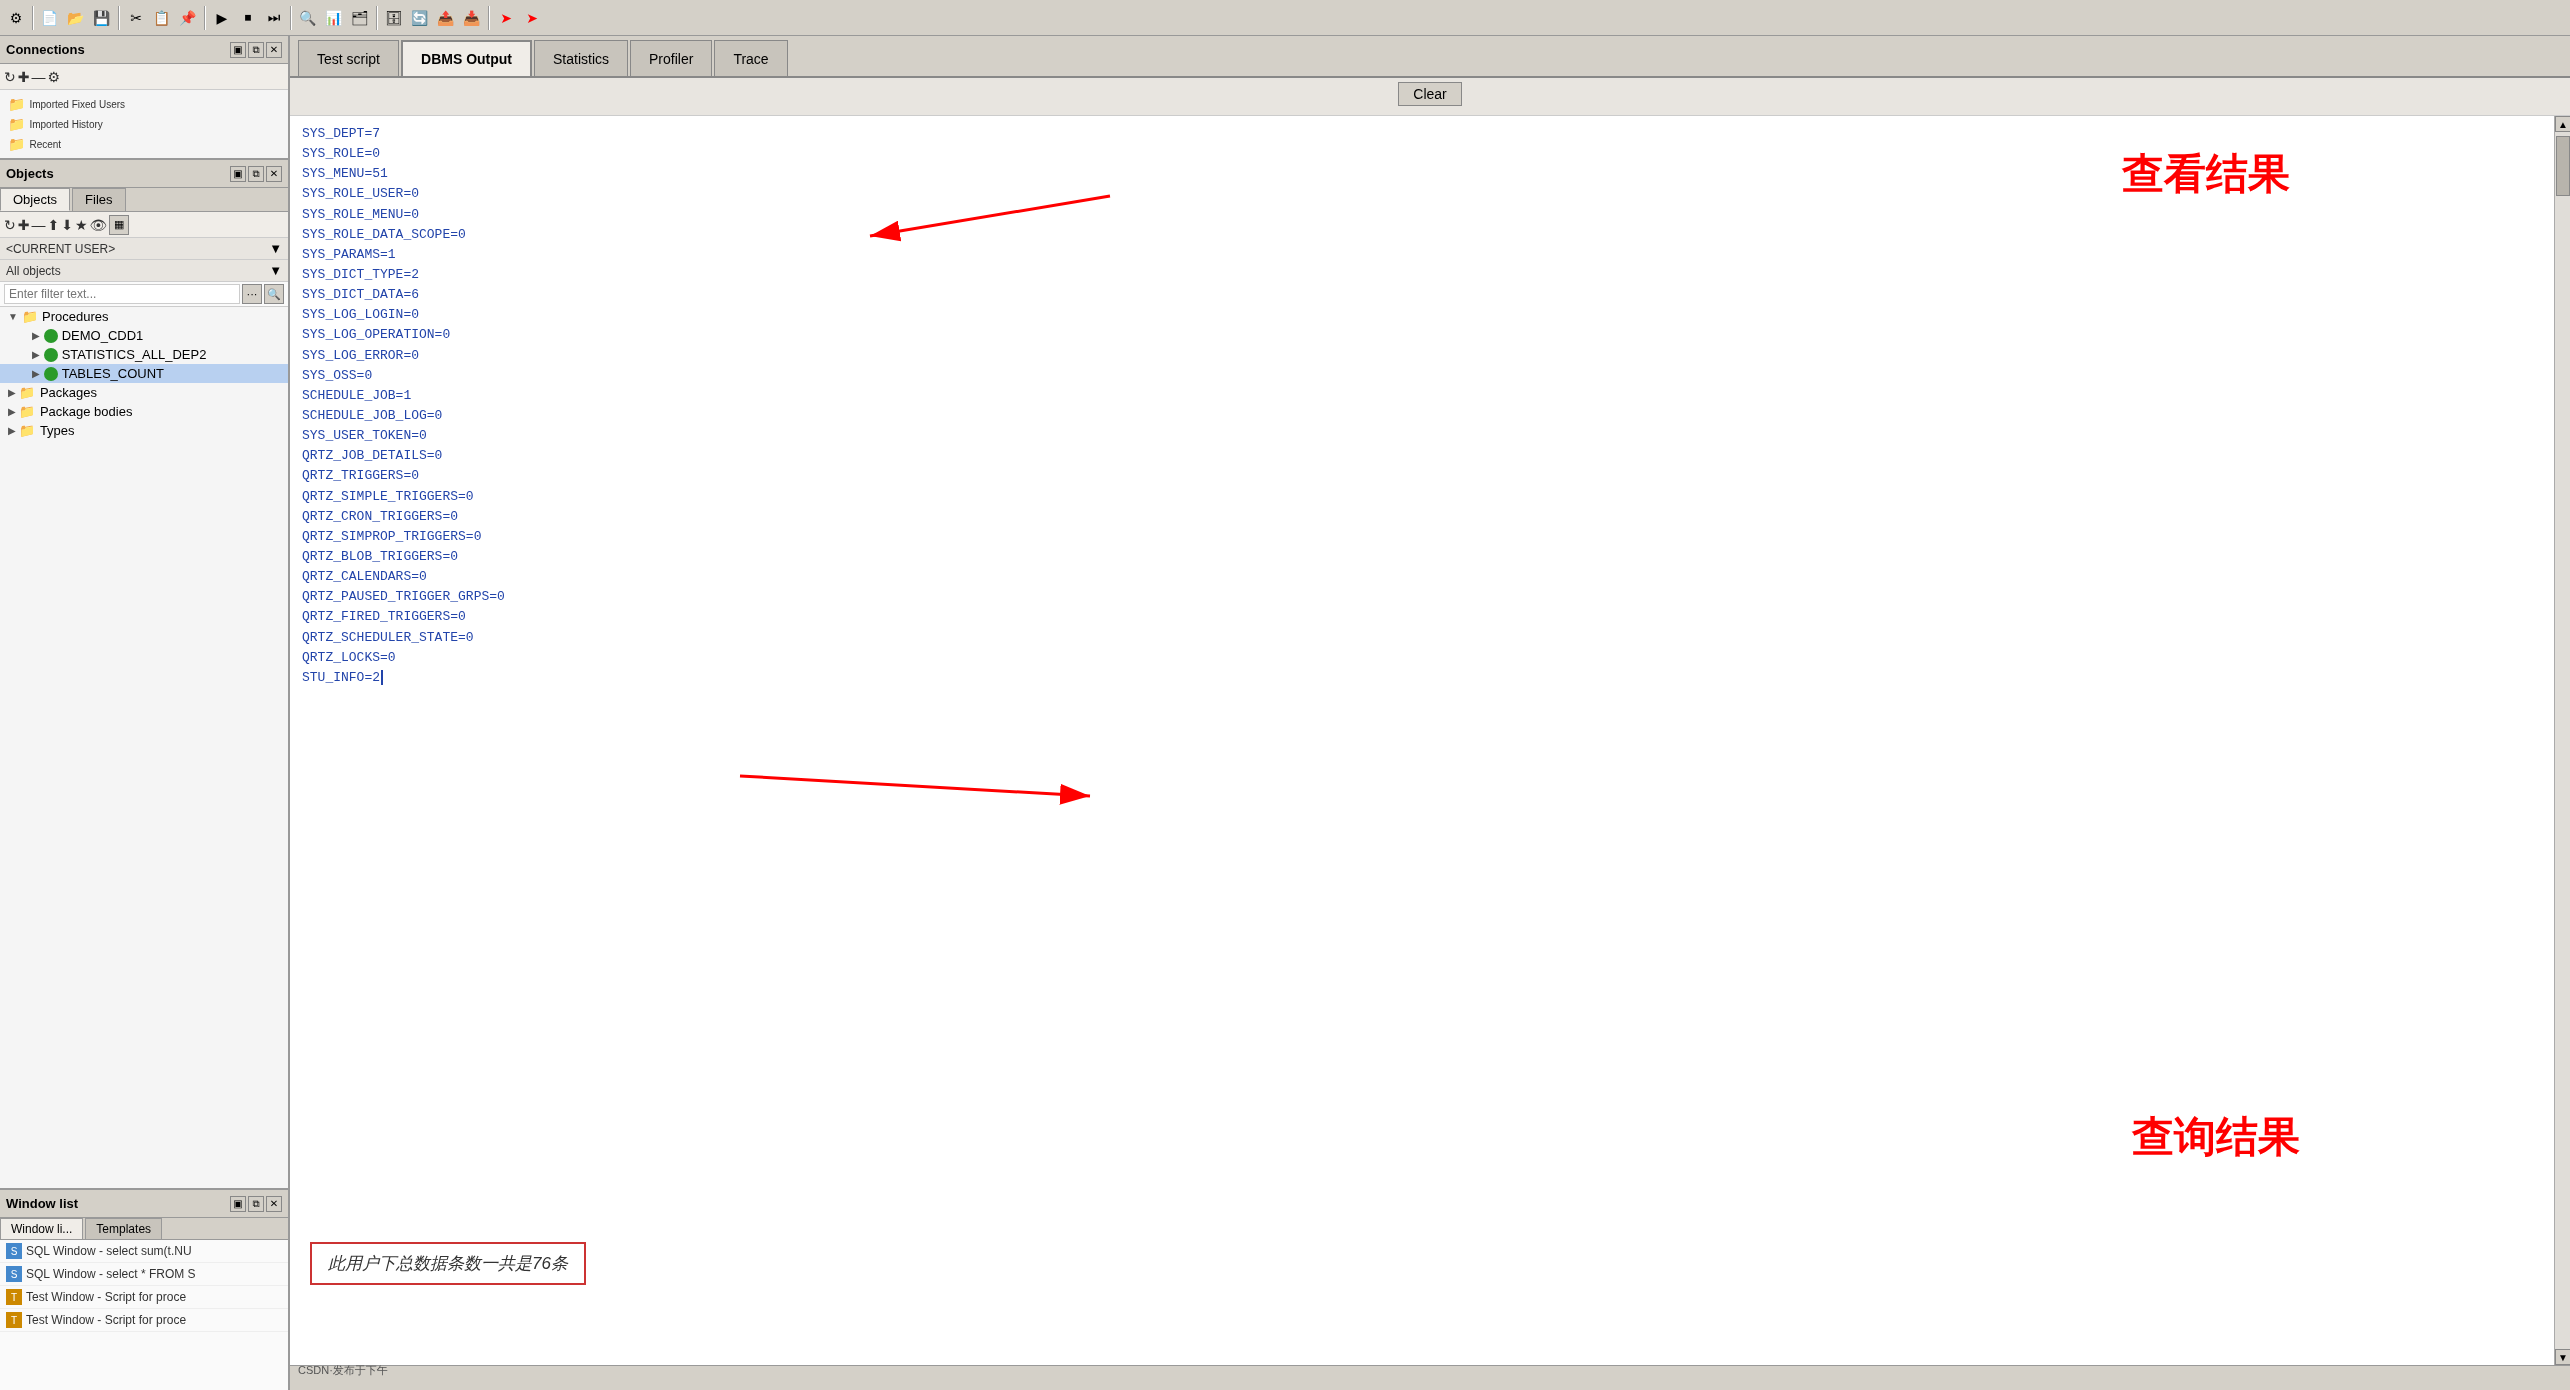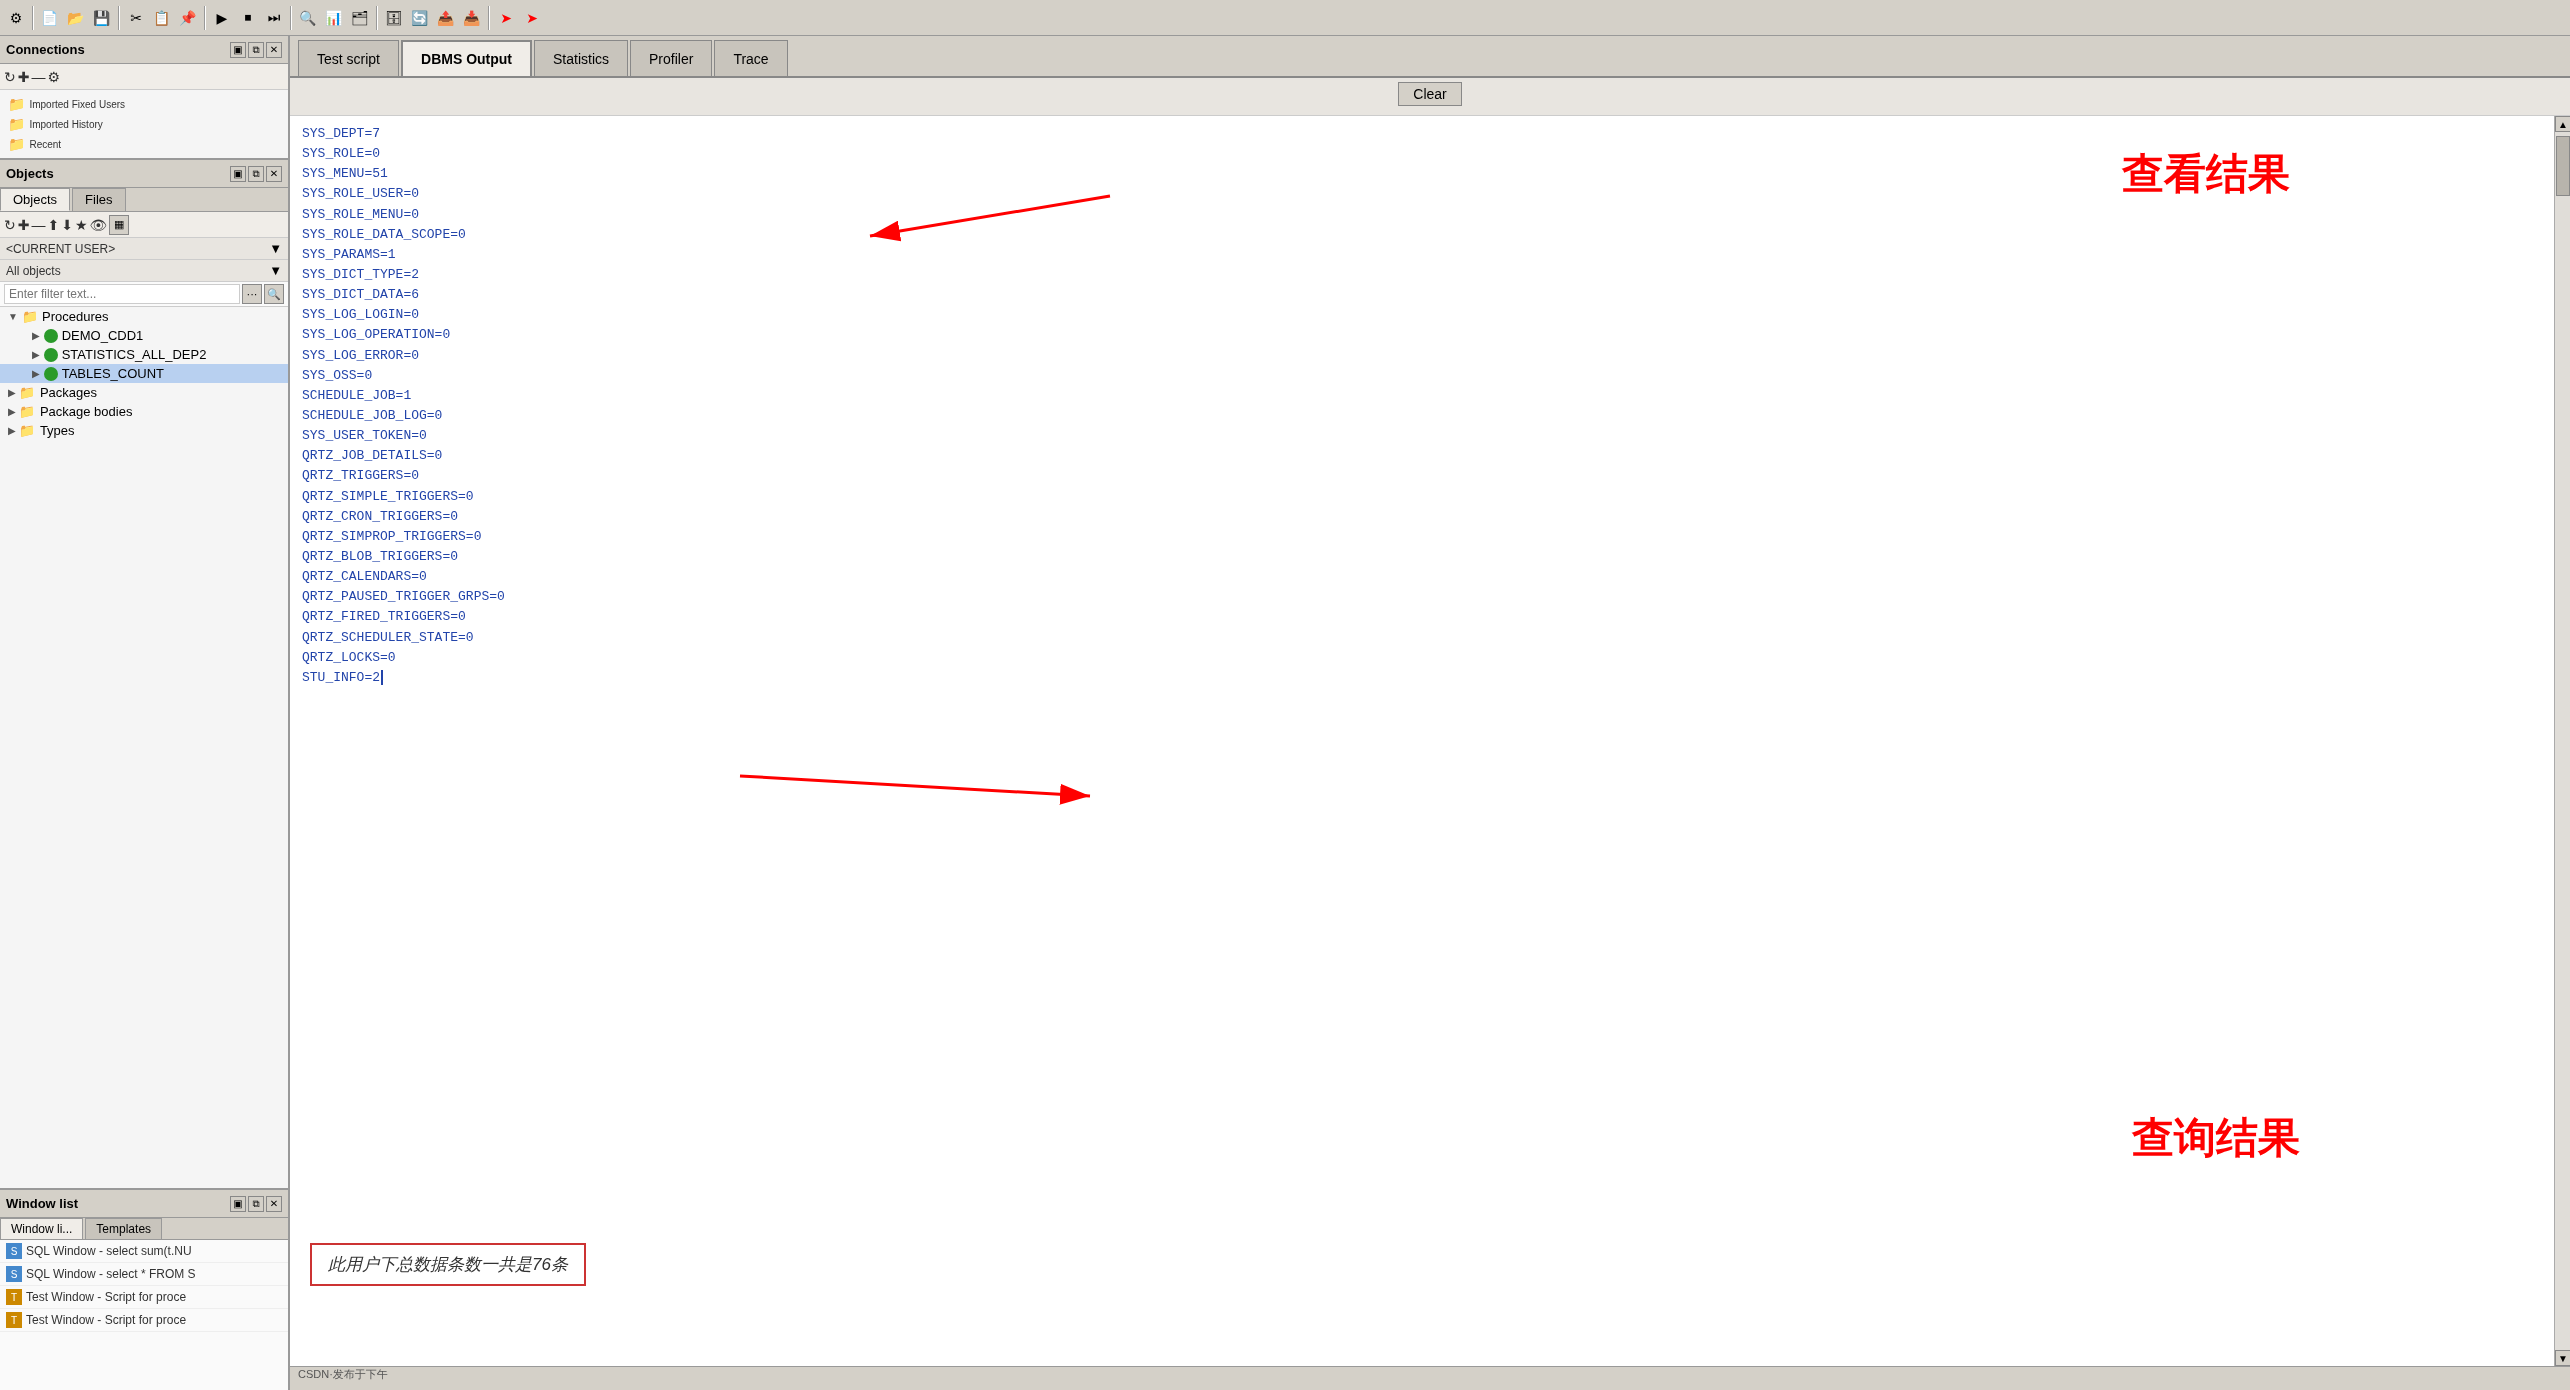--- a/index.html
+++ b/index.html
@@ -398,22 +398,22 @@
       font-family: 'SimHei', 'Microsoft YaHei', sans-serif;
       font-style: italic;
     }
 
     
     .status-bar {
       height: 24px;
       background: #d4d0c8;
       border-top: 1px solid #999;
       display: flex;
-      align-items: flex-start;
-      padding: 0 8px;
+      align-items: flex-end;
+      padding: 12px 8px;
       font-size: 11px;
     }
 
     
     .arrow-svg {
       position: absolute;
       pointer-events: none;
     }
 
     .scrollbar-v {

